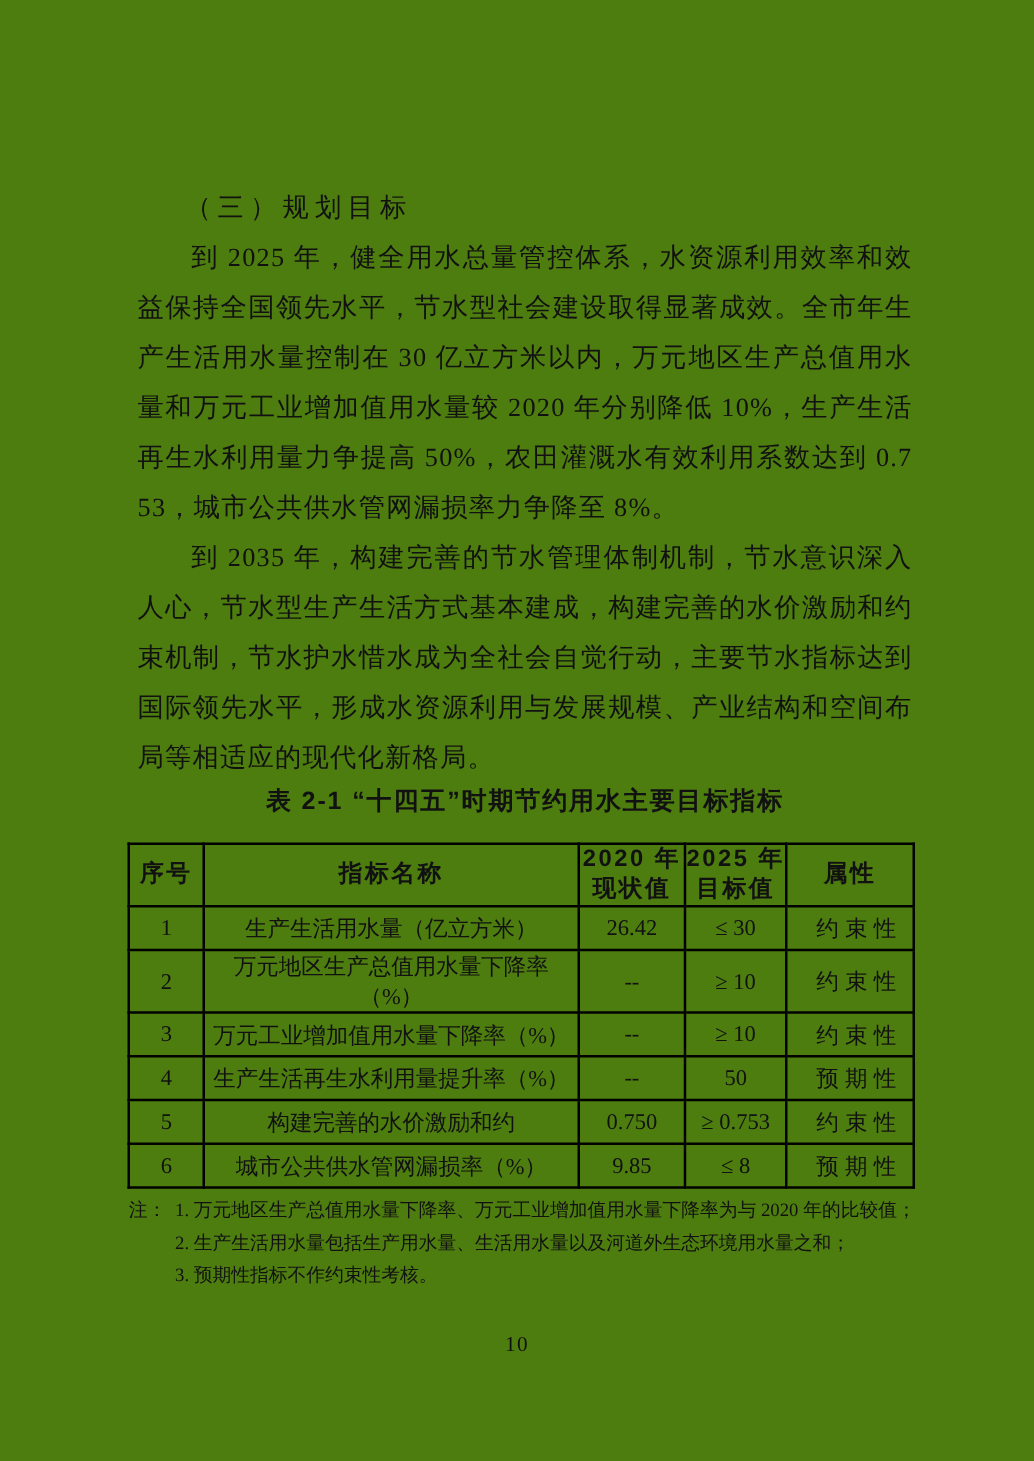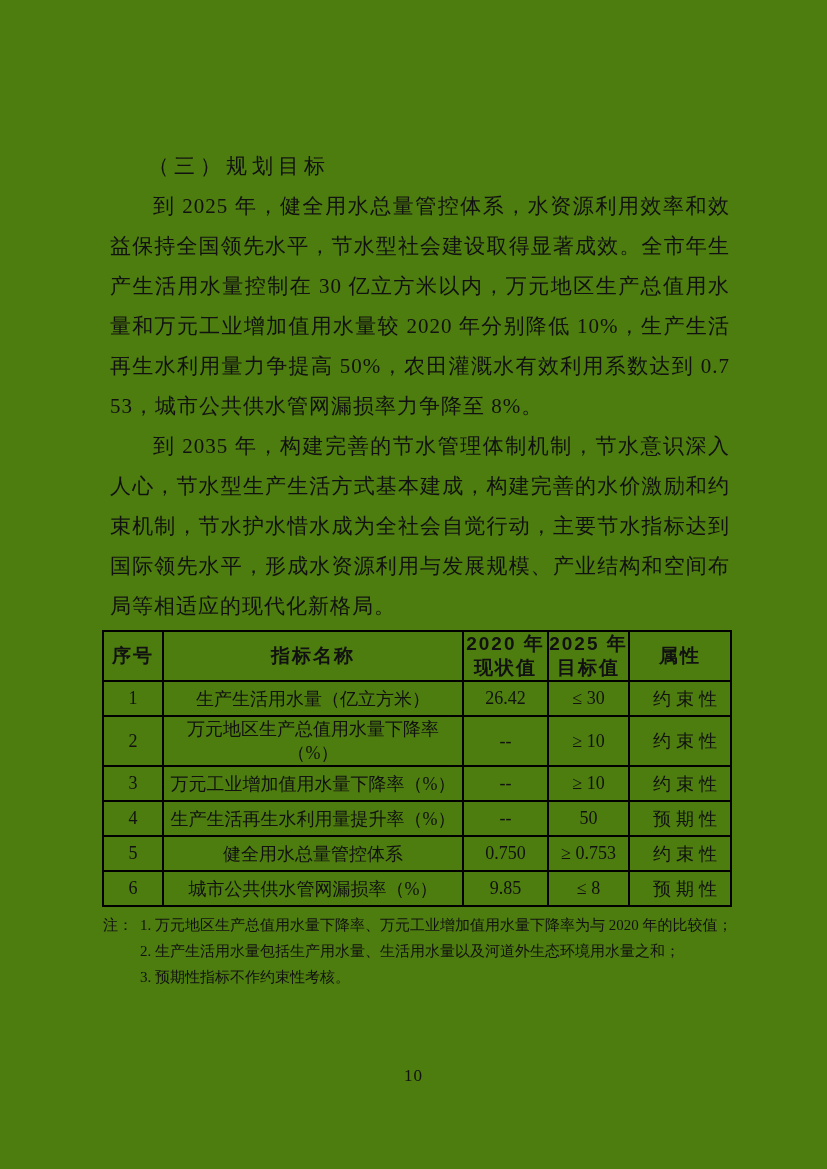--- a/index.html
+++ b/index.html
@@ -43,21 +43,21 @@
     line-height: 30px;
     text-align: center;
     letter-spacing: 1.5px;
     margin-top: 0;
   }
   table.indicators {
     border-collapse: collapse;
     table-layout: fixed;
     width: 628px;
     margin-left: -8px;  
-    margin-top: 4px;
+    margin-top: 18px;
   }
   table.indicators th, table.indicators td {
     border: 2px solid #000000;
     text-align: center;
     vertical-align: middle;
     overflow: hidden;
   }
   table.indicators th {
     font-family: "Liberation Sans", "DejaVu Sans", sans-serif;
     font-weight: 700;
@@ -111,20 +111,21 @@
     </div>
 
     <div class="para">
       <div class="line indent just">到 2035 年，构建完善的节水管理体制机制，节水意识深入</div>
       <div class="line just">人心，节水型生产生活方式基本建成，构建完善的水价激励和约</div>
       <div class="line just">束机制，节水护水惜水成为全社会自觉行动，主要节水指标达到</div>
       <div class="line just">国际领先水平，形成水资源利用与发展规模、产业结构和空间布</div>
       <div class="line">局等相适应的现代化新格局。</div>
     </div>
 
+    <div class="table-title">表 2-1 “十四五”时期节约用水主要目标指标</div>
 
     <table class="indicators">
       <colgroup>
         <col style="width:60px">
         <col style="width:300px">
         <col style="width:85px">
         <col style="width:81px">
         <col style="width:102px">
       </colgroup>
       <thead>
@@ -162,21 +163,21 @@
         </tr>
         <tr>
           <td class="c-no">4</td>
           <td class="c-name">生产生活再生水利用量提升率（%）</td>
           <td class="c-num">--</td>
           <td class="c-num">50</td>
           <td class="c-attr">预期性</td>
         </tr>
         <tr>
           <td class="c-no">5</td>
-          <td class="c-name">健全用水总量管控体系</td>
+          <td class="c-name">构建完善的水价激励和约</td>
           <td class="c-num">0.750</td>
           <td class="c-num">≥ 0.753</td>
           <td class="c-attr">约束性</td>
         </tr>
         <tr>
           <td class="c-no">6</td>
           <td class="c-name">城市公共供水管网漏损率（%）</td>
           <td class="c-num">9.85</td>
           <td class="c-num">≤ 8</td>
           <td class="c-attr">预期性</td>

